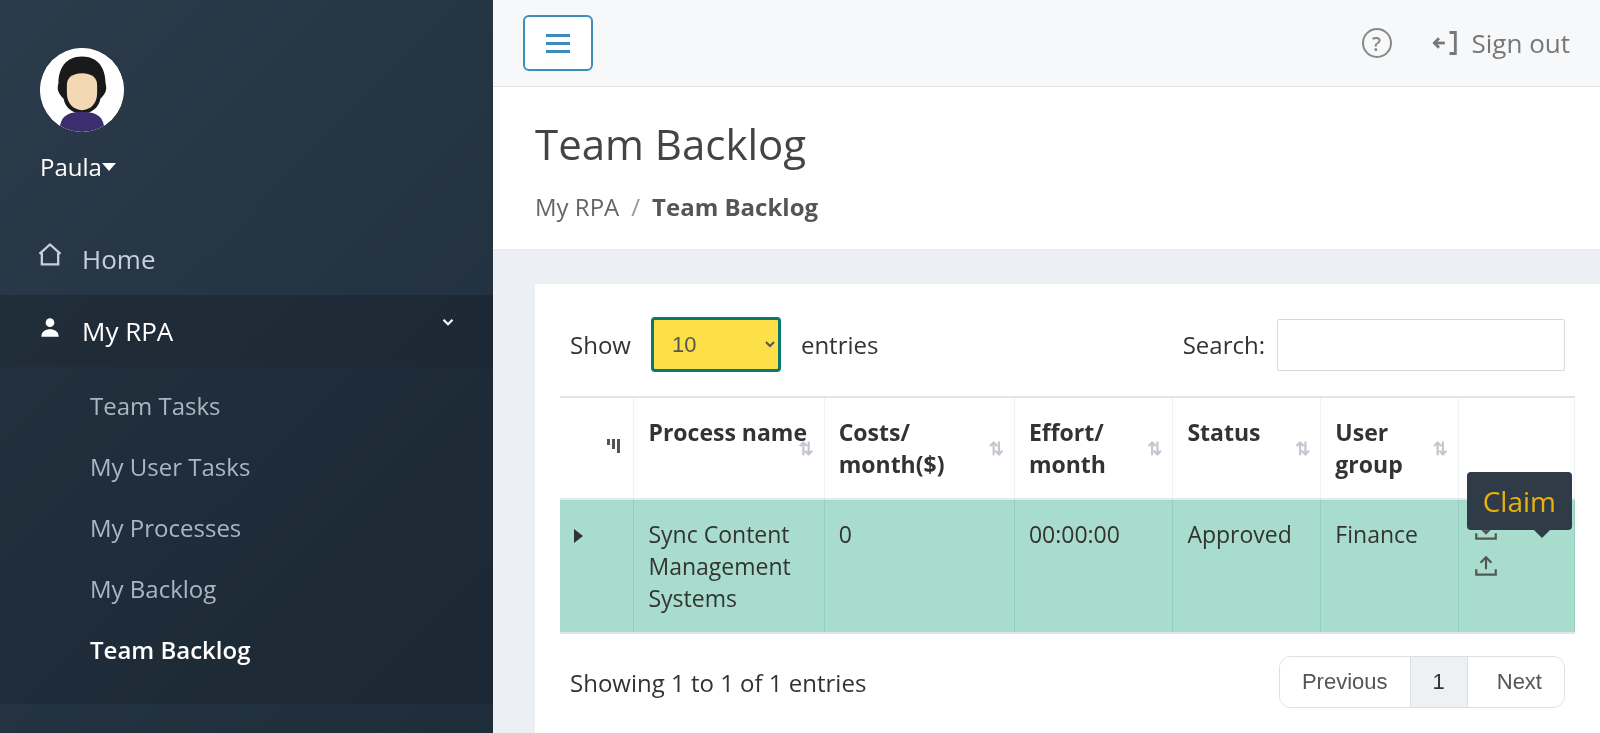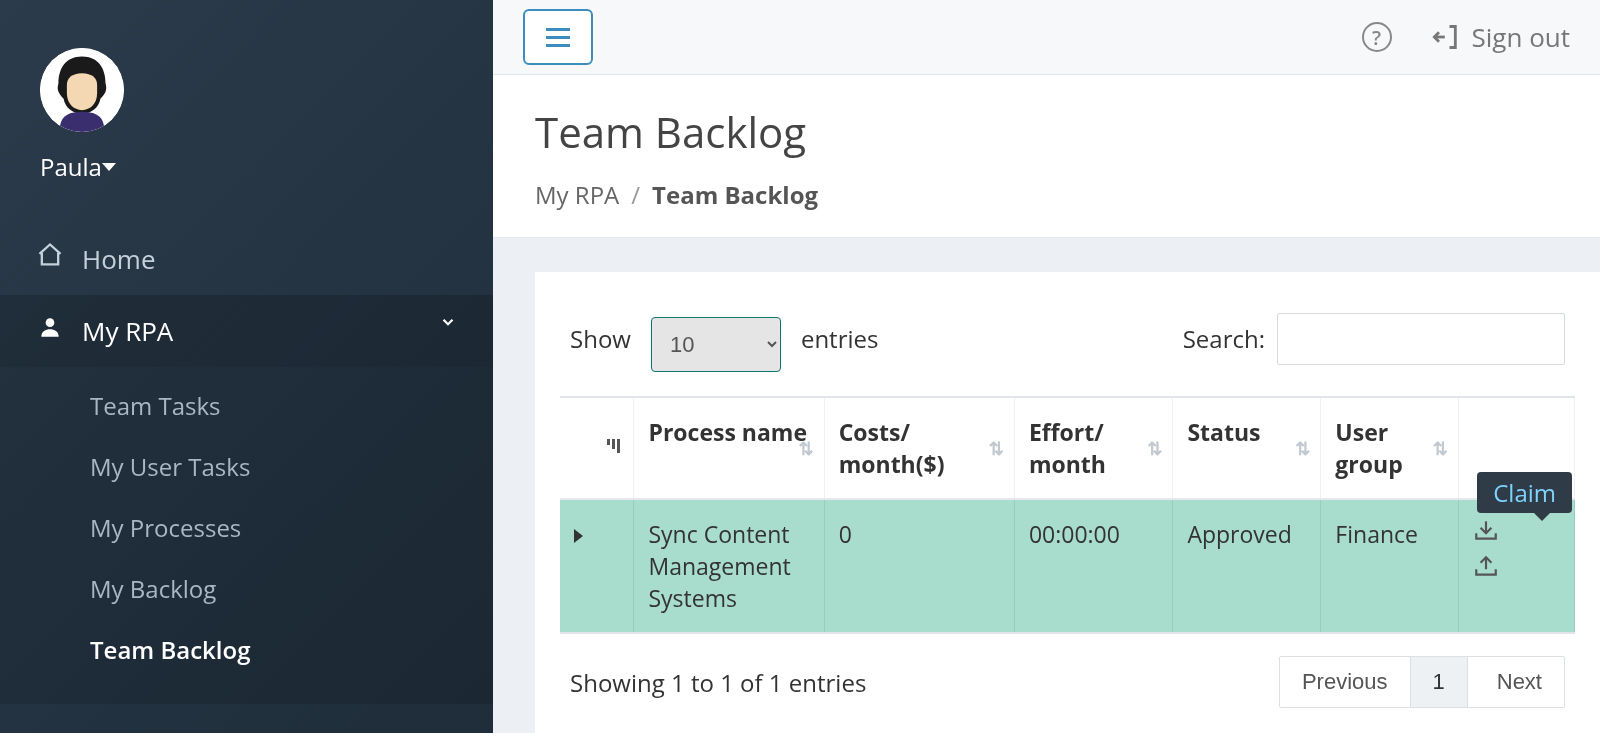--- a/index.html
+++ b/index.html
@@ -39,41 +39,41 @@
 .page-title { font-size: 42px; font-weight: 400; color: #444; }
 .breadcrumb { margin-top: 18px; font-size: 24px; color: #666; display: flex; align-items: center; gap: 12px; }
 .breadcrumb .current { font-weight: 700; color: #555; }
 .breadcrumb .sep { color: #999; }
 
 .content-body { padding: 34px 0 0 42px; flex: 1; }
 .panel { background: #fff; padding: 25px 25px 25px 25px; min-height: 400px; border-top: 3px solid transparent; }
 
 .controls-row { display: flex; justify-content: space-between; align-items: center; padding: 5px 10px 24px 10px; }
 .show-entries { display: flex; align-items: center; gap: 20px; font-size: 24px; color: #333; }
-.show-entries select { height: 55px; width: 130px; border: 1px solid #0f766e; border-radius: 4px; font-size: 22px; padding: 0 14px; color: #555; background:#e5e5e5;margin-top:12px; }
+.show-entries select { height: 55px; width: 130px; border: 3px solid #0f766e; border-radius: 4px; font-size: 22px; padding: 0 14px; color: #555; background:#fde047; }
 .search-wrap { display: flex; align-items: center; gap: 12px; font-size: 24px; color: #333; }
 .search-wrap input { height: 52px; width: 288px; border: 1px solid #d6dadd; border-radius: 2px; font-size: 20px; padding: 0 12px; }
 
 .tbl { width: 100%; border-collapse: collapse; table-layout: fixed; border-top: 2px solid #e1e5ea; border-bottom: 2px solid #e1e5ea; }
 .tbl th, .tbl td { text-align: left; padding: 18px 14px; font-size: 23px; vertical-align: top; }
 .tbl th { font-weight: 700; color: #333; border-bottom: 2px solid #e5e8ec; position: relative; border-right: 1px solid #eef1f4; }
 .tbl th .sort { position: absolute; right: 10px; top: 50%; transform: translateY(-50%); color: #c2c8cf; font-size: 18px; display: flex; flex-direction: column; line-height: 10px; }
 .tbl tbody tr.highlight td { background: #a8dccd; border-right: 1px solid #95cdbf; }
 .tbl td { color: #333; }
 .col-expand { width: 70px; text-align: center; }
 .row-caret { display:inline-block; width:0; height:0; border-top:7px solid transparent; border-bottom:7px solid transparent; border-left:9px solid #333; }
 
 .action-cell { position: relative; }
-.tooltip { position: absolute; top: -28px; right: 2px; background: #2f3b47; color: #7dd3fc; font-size: 24px; padding: 4px 16px; border-radius: 4px; white-space: nowrap; }
+.tooltip { position: absolute; top: -28px; right: 2px; background: #2f3b47; color: #eab308; font-size: 28px; padding: 10px 16px; border-radius: 4px; white-space: nowrap; }
 .tooltip::after { content:""; position:absolute; bottom:-8px; right:22px; width:0; height:0; border-left:8px solid transparent; border-right:8px solid transparent; border-top:8px solid #2f3b47; }
 .action-icons { display:flex; flex-direction:column; gap:12px; align-items:flex-start; color:#555; }
 .action-icons svg { cursor:pointer; }
 
 .footer-row { display:flex; justify-content: space-between; align-items:center; padding: 22px 10px 0 10px; font-size: 24px; color:#333; }
-.pager { display:flex; border:1px solid #dcdfe3; border-radius:2px; overflow:hidden; }
+.pager { display:flex; border:1px solid #dcdfe3; border-radius:12px; overflow:hidden; }
 .pager button { border:none; background:#fff; padding: 12px 22px; font-size:22px; color:#555; cursor:pointer; border-right:1px solid #dcdfe3; }
 .pager button:last-child { border-right:none;margin-left:7px; }
 .pager button.active { background:#eef1f4; color:#333; font-weight:500; }
 
 </style>
 </head>
 <body>
 
 <div class="app">
 

